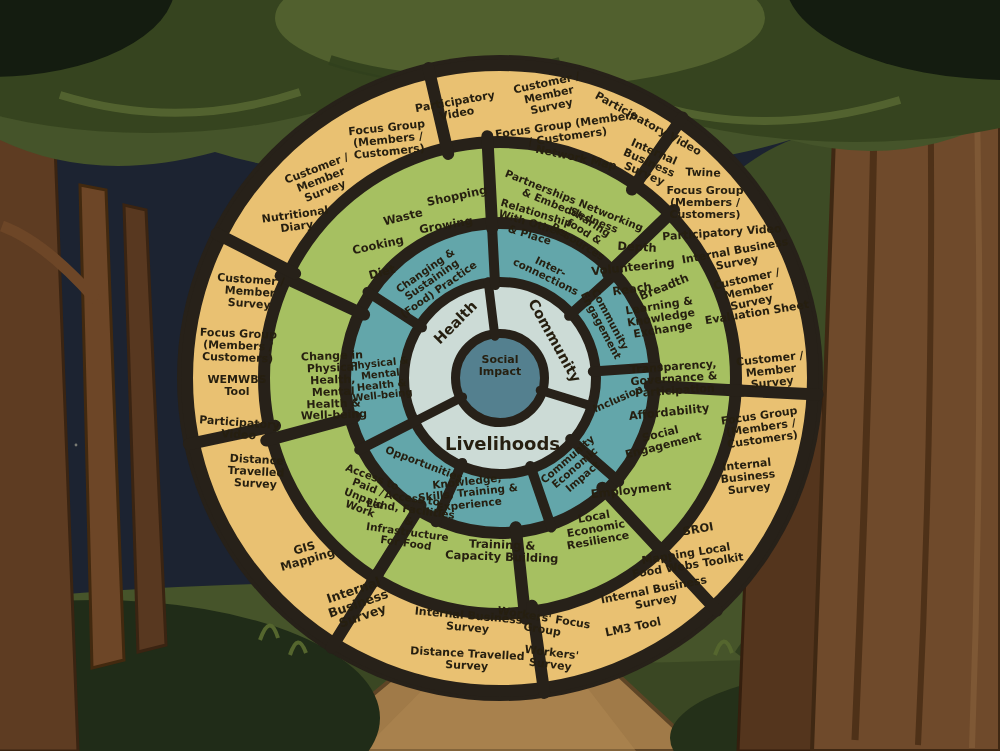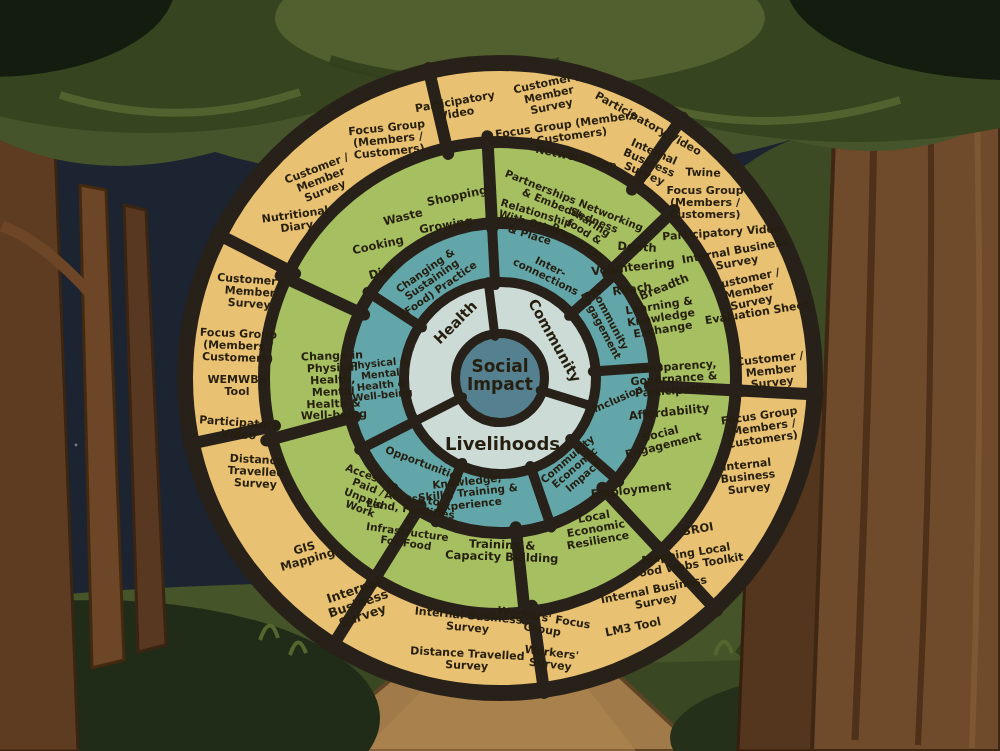--- a/index.html
+++ b/index.html
@@ -116,21 +116,21 @@
         <line x1="532.0" y1="605.7" x2="544.3" y2="692.9"></line>
         <line x1="378.1" y1="573.0" x2="331.5" y2="647.7"></line>
         <line x1="275.0" y1="425.8" x2="188.9" y2="444.1"></line>
         <line x1="295.1" y1="273.6" x2="216.6" y2="233.6"></line>
       </g>
     </g>
   </svg>
 
   <div class="labels">
 
-    <div class="lbl" style="left:500px;top:375px;width:70px;font-size:17px;transform:translate(-50%,-50%) rotate(0deg);">Social Impact</div>
+    <div class="lbl" style="left:500px;top:366px;width:70px;font-size:11px;transform:translate(-50%,-50%) rotate(0deg);">Social Impact</div>
     <div class="lbl" style="left:456px;top:323px;width:70px;font-size:14.5px;transform:translate(-50%,-50%) rotate(-45deg);">Health</div>
     <div class="lbl" style="left:554px;top:341px;width:110px;font-size:14.5px;transform:translate(-50%,-50%) rotate(61deg);">Community</div>
     <div class="lbl" style="left:500px;top:444px;width:110px;font-size:18px;transform:translate(-50%,-50%) rotate(0deg);">Livelihoods</div>
 
     <div class="lbl" style="left:432px;top:280px;width:100px;font-size:10.5px;transform:translate(-50%,-50%) rotate(-35deg);">Changing &amp; Sustaining (Food) Practice</div>
     <div class="lbl" style="left:548px;top:272px;width:80px;font-size:10.5px;transform:translate(-50%,-50%) rotate(26deg);">Inter-connections</div>
     <div class="lbl" style="left:605px;top:322px;width:72px;font-size:10.5px;transform:translate(-50%,-50%) rotate(62deg);">Community Engagement</div>
     <div class="lbl" style="left:618px;top:399px;width:90px;font-size:10.5px;transform:translate(-50%,-50%) rotate(-24deg);">Inclusion</div>
     <div class="lbl" style="left:575px;top:468px;width:72px;font-size:10.5px;transform:translate(-50%,-50%) rotate(-41deg);">Community Economic Impact</div>
     <div class="lbl" style="left:468px;top:493px;width:105px;font-size:10.5px;transform:translate(-50%,-50%) rotate(-6deg);">Knowledge, Skills, Training &amp; Experience</div>

